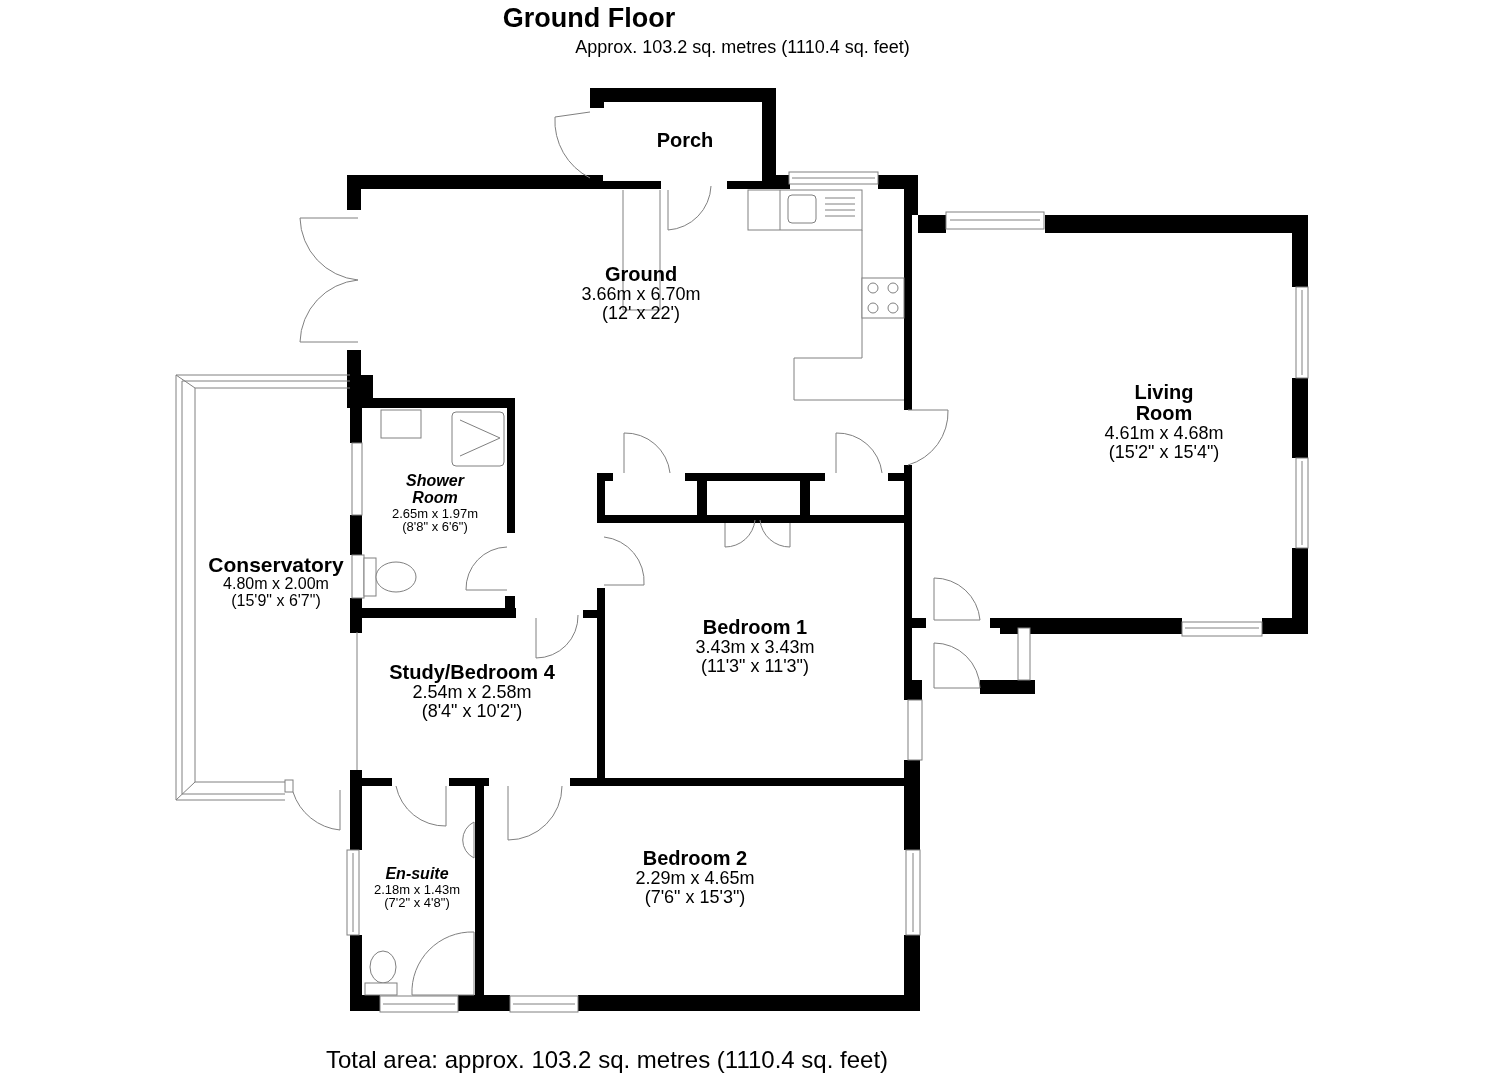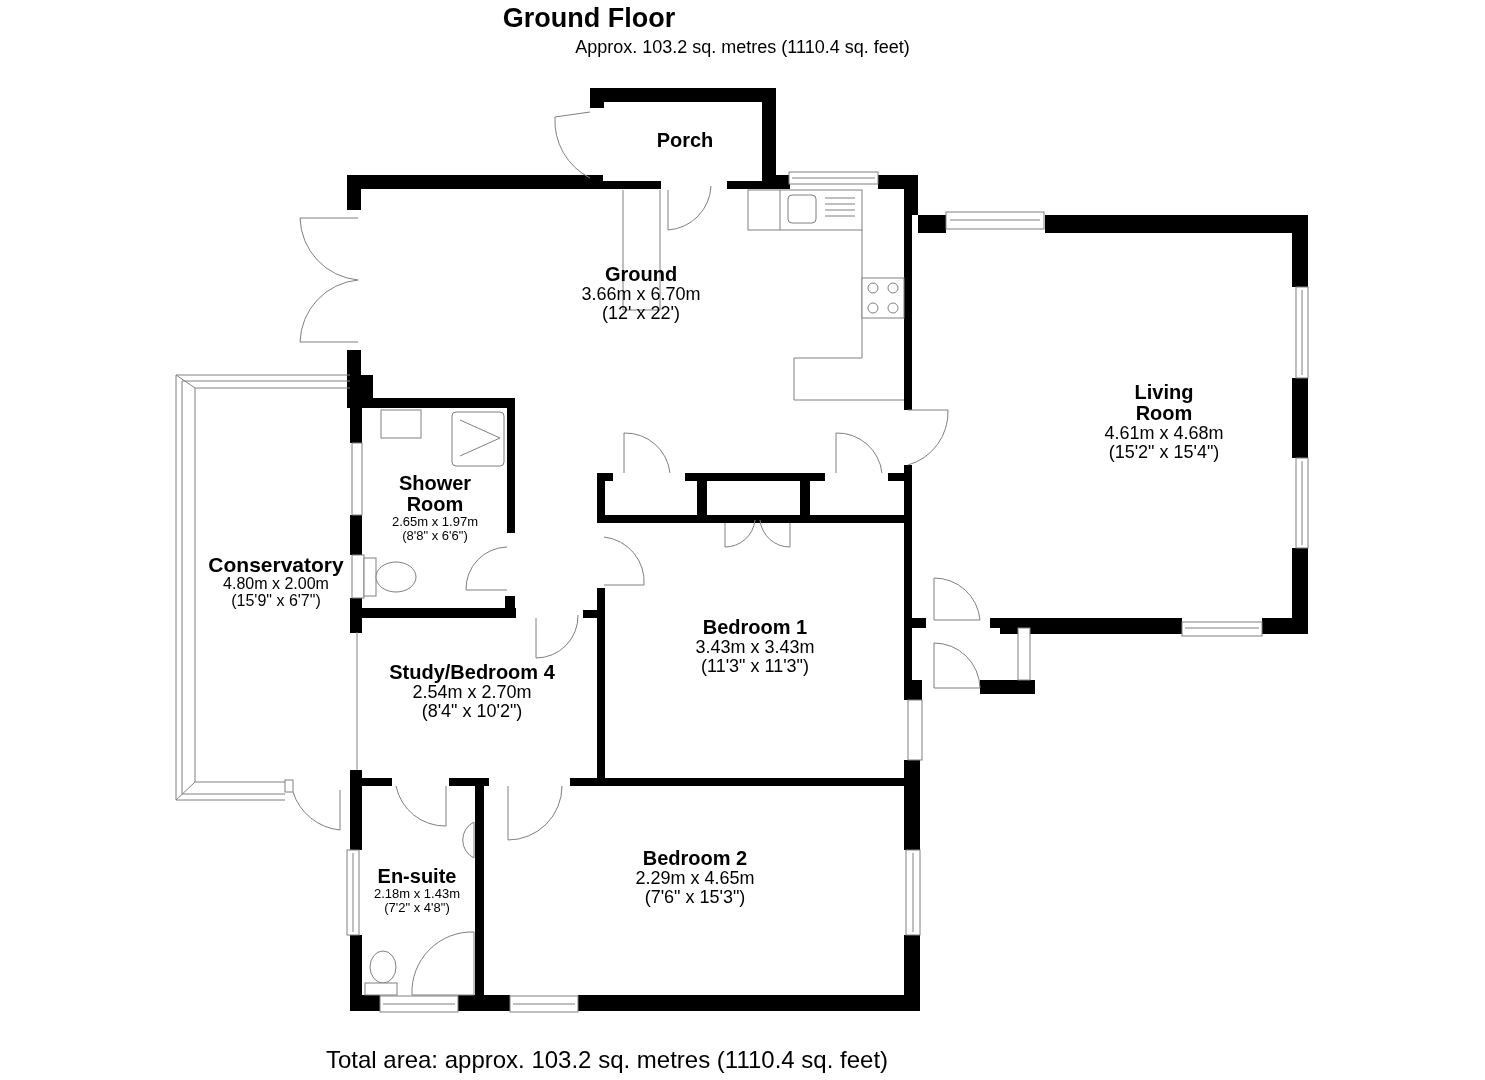--- a/index.html
+++ b/index.html
@@ -5,21 +5,21 @@
     html, body { margin: 0; padding: 0; background: #ffffff; }
     body { width: 1485px; height: 1080px; position: relative; overflow: hidden; font-family: "Liberation Sans", sans-serif; color: #000; }
     .title { position: absolute; left: 0; width: 1178px; top: 3px; text-align: center; font-weight: bold; font-size: 27px; }
     .subtitle { position: absolute; left: 0; width: 1485px; top: 37px; text-align: center; font-size: 18px; }
     .footer { position: absolute; left: 0; width: 1214px; top: 1046px; text-align: center; font-size: 24px; }
     svg.plan { position: absolute; left: 0; top: 0; }
     .lbl { position: absolute; text-align: center; transform: translateX(-50%); white-space: nowrap; line-height: 1.05; }
     .lbl .nm { font-weight: bold; }
     .lg .nm { font-size: 20px; }
     .lg .dm { font-size: 18px; }
-    .sm .nm { font-size: 20px; }
+    .sm .nm { font-size: 16px; font-style: italic; }
     .sm .dm { font-size: 13px; text-align: center; }
   </style>
 </head>
 <body>
 
 <div class="title">Ground Floor</div>
 <div class="subtitle">Approx. 103.2 sq. metres (1110.4 sq. feet)</div>
 
 <svg class="plan" width="1485" height="1080" viewBox="0 0 1485 1080" xmlns="http://www.w3.org/2000/svg">
   <g fill="#000">
@@ -194,21 +194,21 @@
   <div class="dm" style="font-size:16px;">4.80m x 2.00m</div>
   <div class="dm" style="font-size:16px;">(15'9" x 6'7")</div>
 </div>
 <div class="lbl lg" style="left:755px;top:617px;">
   <div class="nm">Bedroom 1</div>
   <div class="dm">3.43m x 3.43m</div>
   <div class="dm">(11'3" x 11'3")</div>
 </div>
 <div class="lbl lg" style="left:472px;top:662px;">
   <div class="nm">Study/Bedroom 4</div>
-  <div class="dm">2.54m x 2.70m</div>
+  <div class="dm">2.54m x 2.58m</div>
   <div class="dm">(8'4" x 10'2")</div>
 </div>
 <div class="lbl sm" style="left:417px;top:866px;">
   <div class="nm">En-suite</div>
   <div class="dm">2.18m x 1.43m</div>
   <div class="dm">(7'2" x 4'8")</div>
 </div>
 <div class="lbl lg" style="left:695px;top:848px;">
   <div class="nm">Bedroom 2</div>
   <div class="dm">2.29m x 4.65m</div>

